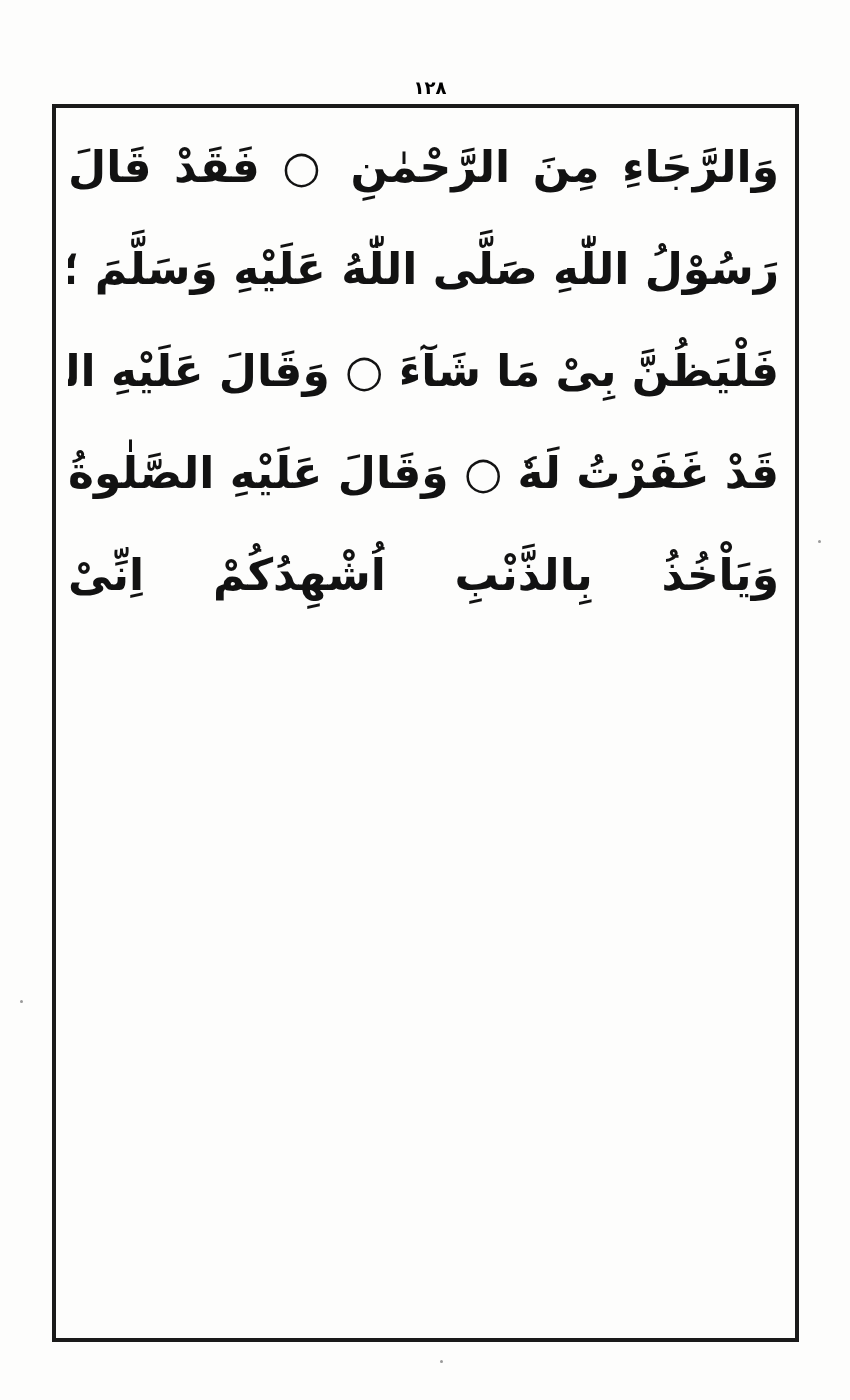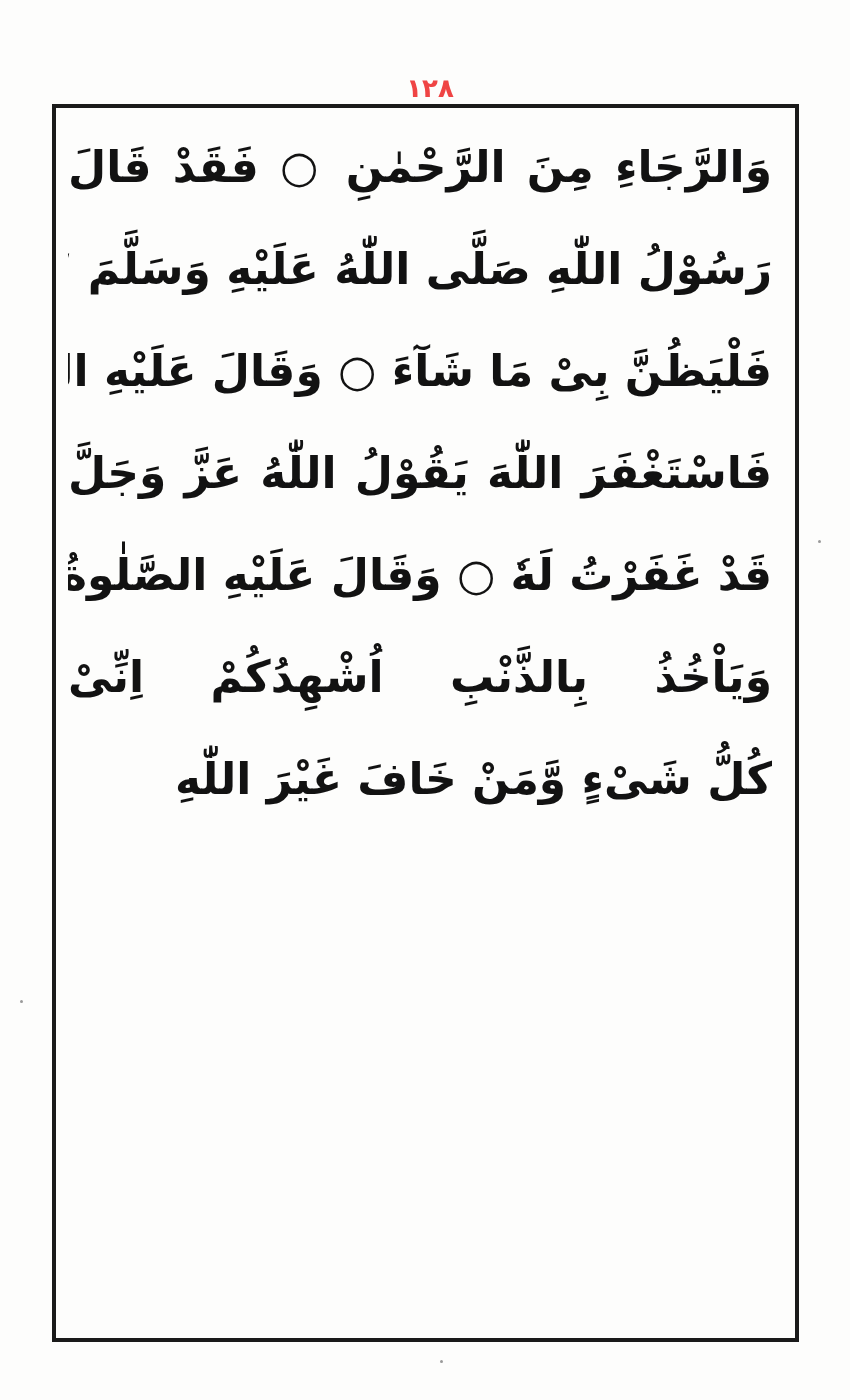--- a/index.html
+++ b/index.html
@@ -16,38 +16,38 @@
     }
     .page-number {
       position: absolute;
       left: 395px;
       top: 70px;
       width: 70px;
       height: 36px;
       text-align: center;
       font-family: "DejaVu Sans", sans-serif;
       font-weight: bold;
-      font-size: 26px;
+      font-size: 18px;
       line-height: 36px;
-      color: #ef4444;
+      color: #000000;
       direction: rtl;
     }
     .frame {
       position: absolute;
       left: 52px;
       top: 104px;
       width: 739px;
       height: 1230px;
       border: 4px solid #1a1a1a;
       box-sizing: content-box;
     }
     .text-block {
       position: absolute;
       left: 12px;
-      right: 23px;
+      right: 16px;
       top: 8px;
       direction: rtl;
       unicode-bidi: isolate;
     }
     .line {
       height: 102px;
       line-height: 102px;
       font-family: "DejaVu Sans", sans-serif;
       font-weight: bold;
       font-size: 44px;
@@ -73,22 +73,20 @@
 </head>
 <body>
 
 <div class="page-number">١٢٨</div>
 
 <div class="frame">
   <div class="text-block">
     <div class="line">وَالرَّجَاءِ مِنَ الرَّحْمٰنِ ○ فَقَدْ قَالَ</div>
     <div class="line">رَسُوْلُ اللّٰهِ صَلَّى اللّٰهُ عَلَيْهِ وَسَلَّمَ ؛ قَالَ</div>
     <div class="line">فَلْيَظُنَّ بِىْ مَا شَآءَ ○ وَقَالَ عَلَيْهِ الصَّلٰوةُ</div>
-    <div class="line">فَاسْتَغْفَرَ اللّٰهَ يَقُوْلُ اللّٰهُ عَزَّ وَجَلَّ</div>
     <div class="line">قَدْ غَفَرْتُ لَهٗ ○ وَقَالَ عَلَيْهِ الصَّلٰوةُ</div>
     <div class="line">وَيَاْخُذُ بِالذَّنْبِ اُشْهِدُكُمْ اِنِّىْ</div>
-    <div class="line last">كُلُّ شَىْءٍ وَّمَنْ خَافَ غَيْرَ اللّٰهِ</div>
   </div>
 </div>
 
 <span class="specks" style="left:440px;top:1360px;"></span>
 <span class="specks" style="left:818px;top:540px;"></span>
 <span class="specks" style="left:20px;top:1000px;"></span>
 
 </body></html>

